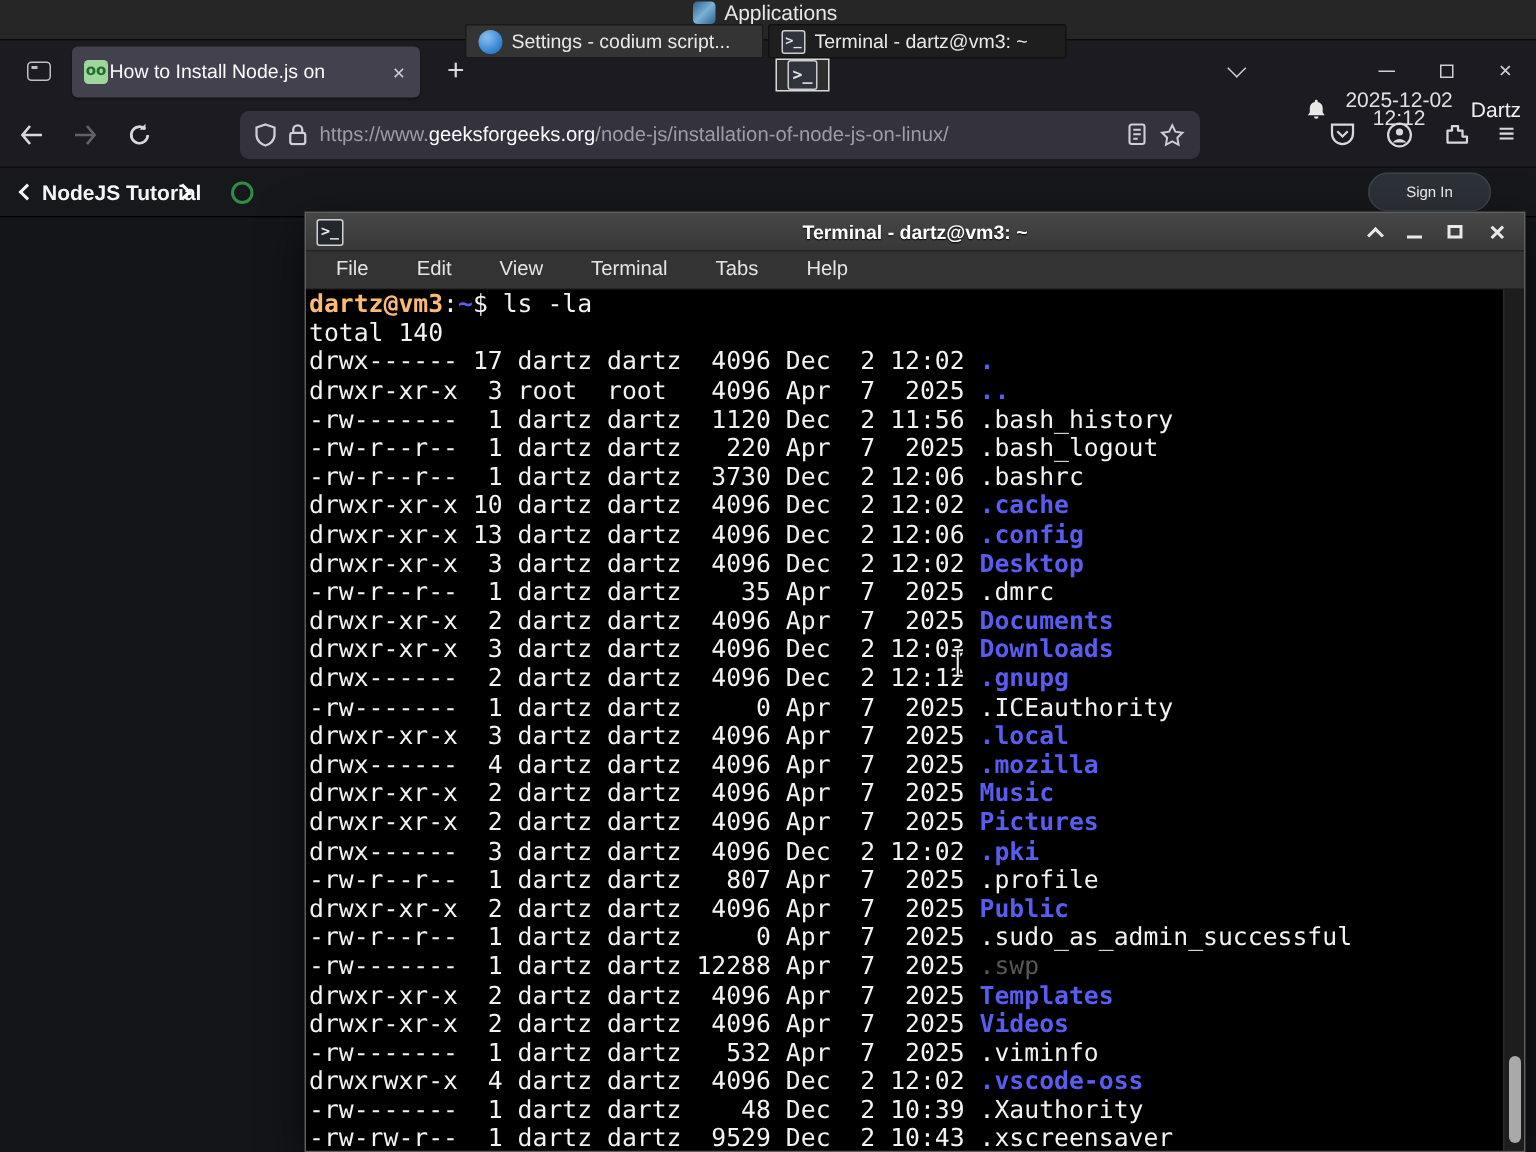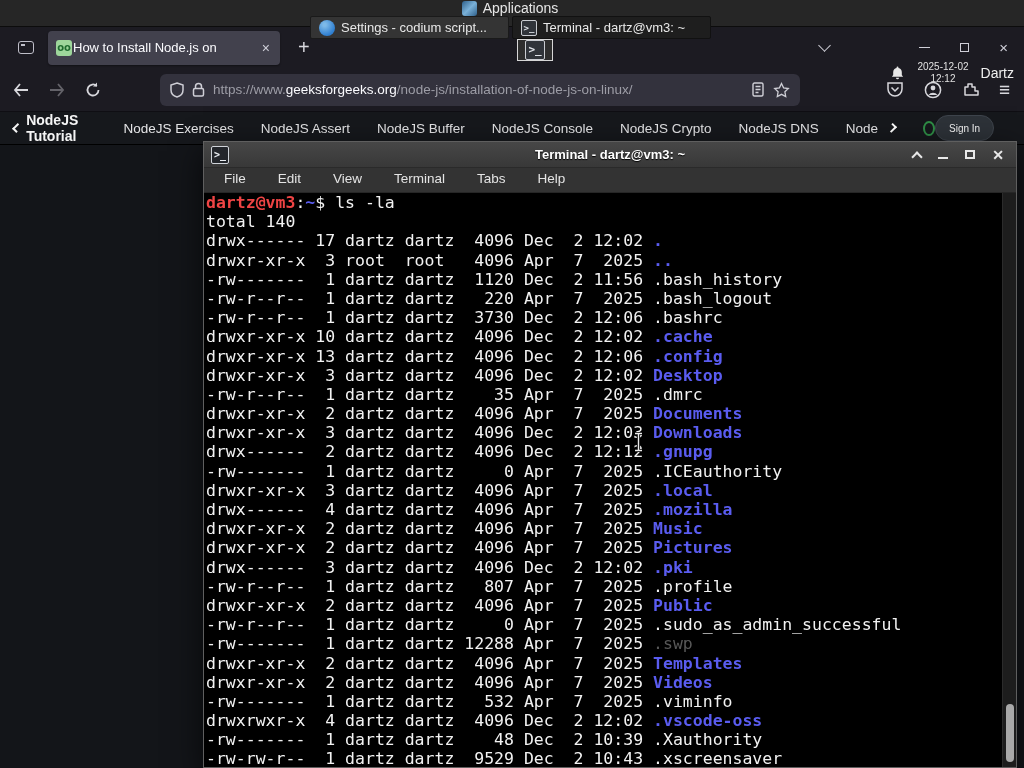--- a/index.html
+++ b/index.html
@@ -26,21 +26,21 @@
   .win-btn .lbl { overflow:hidden; text-overflow:ellipsis; white-space:nowrap; }
   .ic16 { width:16px; height:16px; flex:0 0 16px; border-radius:50%; position:relative; }
   .ic-firefox { background:radial-gradient(circle at 35% 35%, #ffd54a 10%, #ff9500 45%, #e55b0c 80%); border-radius:50%; }
   .ic-codium  { background:radial-gradient(circle at 35% 30%, #7db9e8 10%, #2f7fd0 70%); border-radius:50%; }
   .ic-term16 { background:#30343a; border:1px solid #c9ccd1; border-radius:2px;
                color:#dfe3e8; font:bold 9px/14px "DejaVu Sans Mono",monospace; text-align:center; }
   #tray-term { width:36px; height:25px; margin-left:46px; display:flex; align-items:center;
                justify-content:center; border:1px solid #d7d7d7; background:#2e2e2e; }
   #tray-term .ic-term16 { width:20px; height:20px; font-size:11px; line-height:18px; }
   #panel-right { margin-left:auto; display:flex; align-items:center; gap:12px; padding-right:10px; }
-  #clock { text-align:center; font-size:10px; line-height:11.5px; color:#e0e0e0; }
+  #clock { text-align:center; font-size:14px; line-height:11.5px; color:#e0e0e0; }
   #user-name { font-size:14px; color:#f0f0f0; }
 
   
   #tabbar { position:absolute; left:0; top:27px; width:1024px; height:41px;
             background:#1c1b22; display:flex; align-items:center; }
   .fxview { width:28px; height:28px; margin:0 8px 0 12px; border-radius:4px;
             display:flex; align-items:center; justify-content:center; }
   .fxview-glyph { width:16px; height:13px; border:1.6px solid #bfbfc9; border-radius:3px; position:relative; }
   .fxview-glyph::after { content:""; position:absolute; left:2px; top:2px; width:4px; height:1.6px; background:#bfbfc9; }
   #tab { width:232px; height:33px; background:#42414d; border-radius:4px;
@@ -112,21 +112,21 @@
   #term-menubar { height:25px; background:#333333; border-bottom:1px solid #262626;
                   display:flex; align-items:flex-start; gap:12px; padding-left:10px; }
   .menu-item { font-size:13.5px; color:#e4e4e4; padding:3px 10px; }
 
   #term-body { position:absolute; left:0; top:51px; right:14px; bottom:0;
                background:#000; overflow:hidden; padding-left:2px;
                font:16.5px/19.2px "DejaVu Sans Mono",monospace;
                white-space:pre; font-variant-ligatures:none; }
   .tline { height:19.2px; }
   .tc-w { color:#f2f2f2; }
-  .tc-g { color:#ef4444; font-weight:bold; }
+  .tc-g { color:#fdba74; font-weight:bold; }
   .tc-b { color:#5a5cf0; font-weight:bold; }
   .tc-d { color:#585858; }
 
   #term-scroll { position:absolute; top:51px; right:0; bottom:0; width:14px; background:#1d1d1d; border-left:1px solid #2b2b2b; }
   #term-thumb { position:absolute; left:2.5px; bottom:5px; width:8px; height:58px; background:#a9a9a9; border-radius:4px; }
 
   
   #cursor { position:absolute; left:633px; top:432px; z-index:60; }
 </style>
 </head>
@@ -232,29 +232,20 @@
     </svg>
     <div style="font-size:19px;color:#d7d7dc;line-height:17px;">≡</div>
   </div>
 </div>
 
 <div id="site-nav">
   <div id="nav-back">
     <span class="chev-l"></span>
     <span>NodeJS Tutorial</span>
   </div>
-  <div id="nav-links">
-      <span class="nav-link">NodeJS Exercises</span>
-      <span class="nav-link">NodeJS Assert</span>
-      <span class="nav-link">NodeJS Buffer</span>
-      <span class="nav-link">NodeJS Console</span>
-      <span class="nav-link">NodeJS Crypto</span>
-      <span class="nav-link">NodeJS DNS</span>
-      <span class="nav-link">Node</span>
-    </div>
   <span class="chev-r"></span>
   <span class="search-ring"></span>
   <div id="signin">Sign In</div>
 </div>
 
 <div id="page-bg"></div>
 
 <div id="term">
   <div id="term-titlebar">
     <span class="ic-term-big">&gt;_</span>

